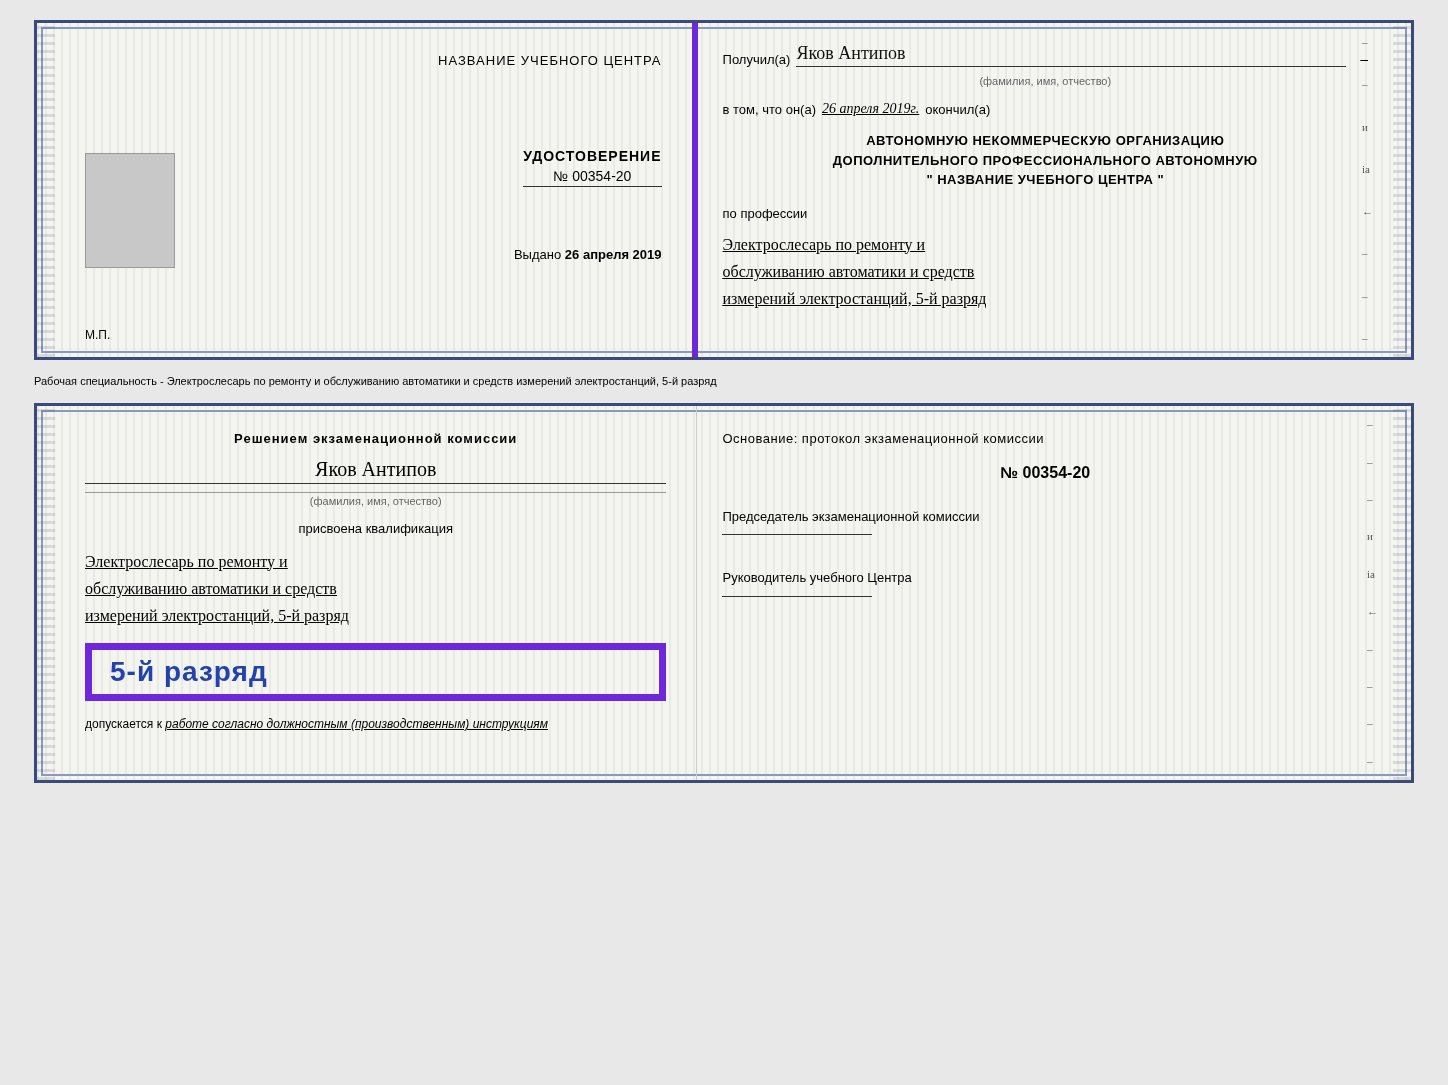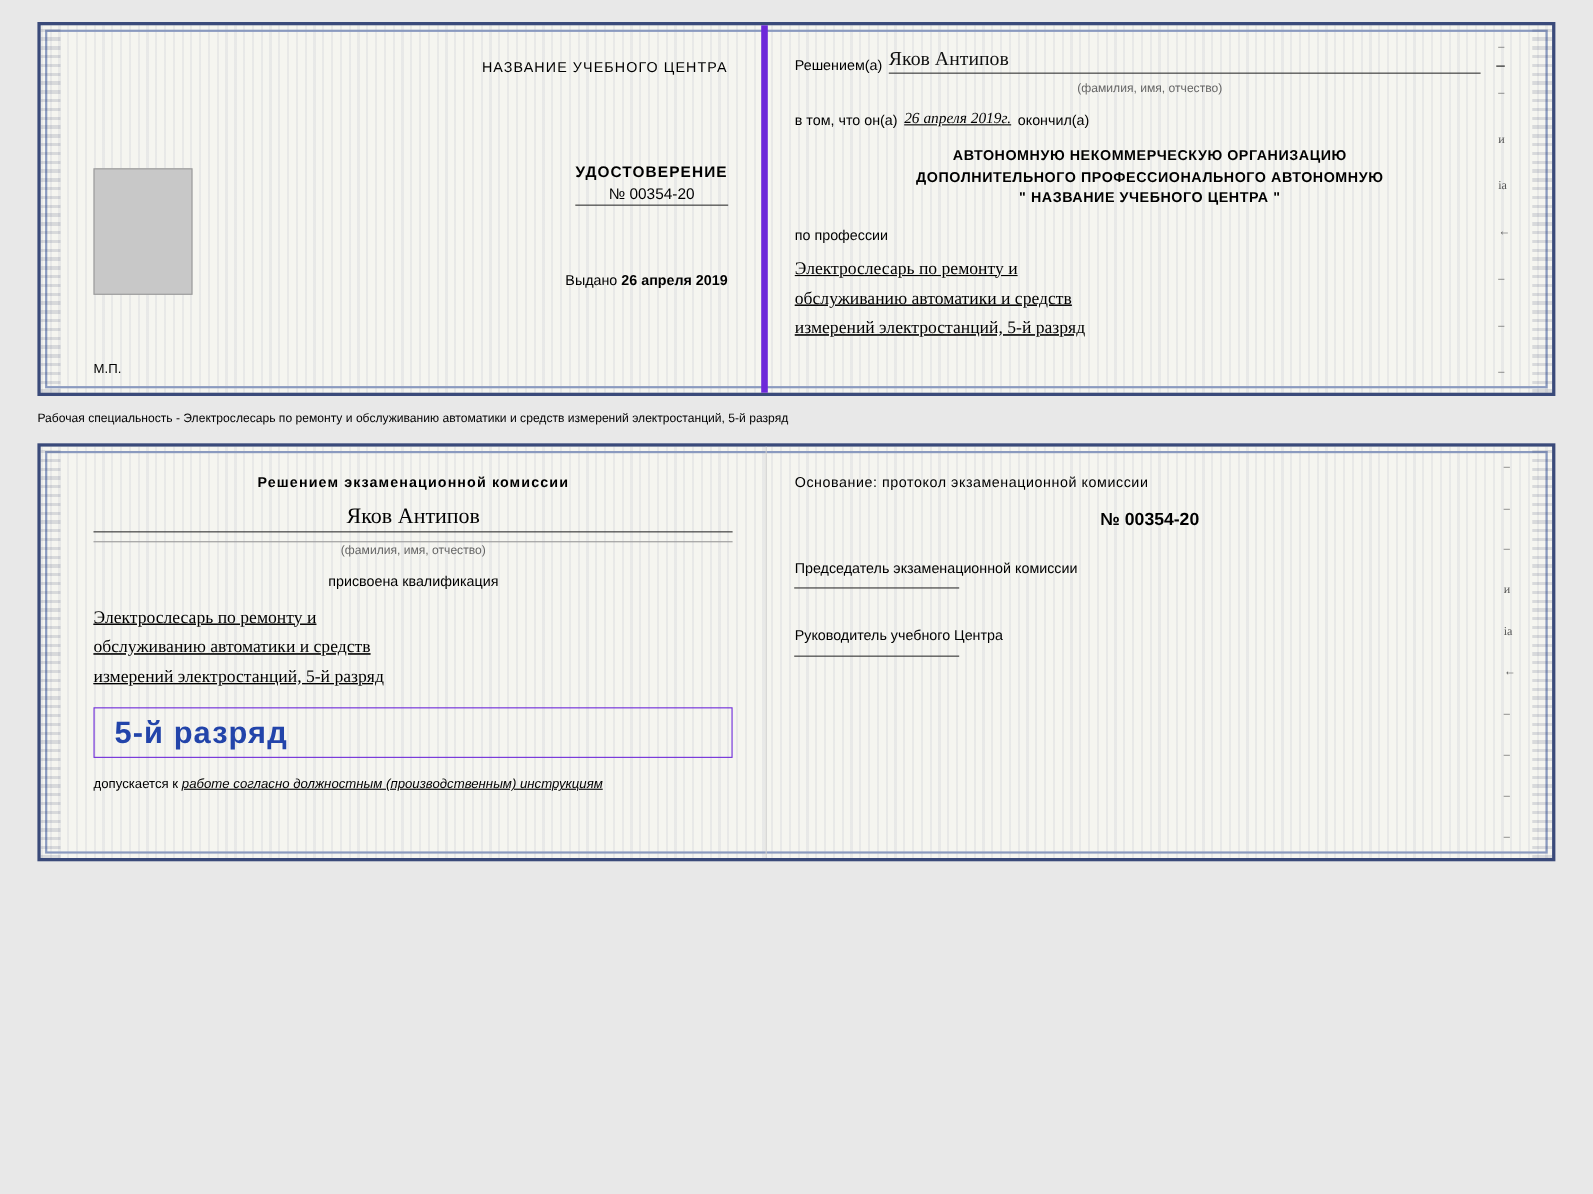--- a/index.html
+++ b/index.html
@@ -269,21 +269,21 @@
     .qual-handwritten {
       font-family: 'Segoe Script', 'Brush Script MT', cursive;
       font-size: 16px;
       text-decoration: underline;
       line-height: 1.7;
       margin-top: 4px;
     }
 
     .razryad-badge {
       display: inline-block;
-      border: 1px solid #6d28d9;
+      border: 7px solid #6d28d9;
       color: #2244aa;
       font-size: 28px;
       font-weight: bold;
       font-family: Arial, sans-serif;
       padding: 6px 18px;
       margin-top: 6px;
       letter-spacing: 1px;
     }
 
     .dopuskaetsya {
@@ -416,21 +416,21 @@
       </div>
       <div class="cert-issued-line">
         <span>Выдано</span>
         <span class="cert-issued-date">26 апреля 2019</span>
       </div>
       <div class="mp-label">М.П.</div>
     </div>
 
     <div class="cert-right">
       <div class="poluchil-line">
-        <span>Решением(а)</span>
+        <span>Получил(а)</span>
         <span class="poluchil-name">Яков Антипов</span>
         <span style="font-size:14px;margin-left:8px;">–</span>
       </div>
       <div class="poluchil-sub">(фамилия, имя, отчество)</div>
 
       <div class="vtom-line">
         <span>в том, что он(а)</span>
         <span class="vtom-date">26 апреля 2019г.</span>
         <span>окончил(а)</span>
       </div>

